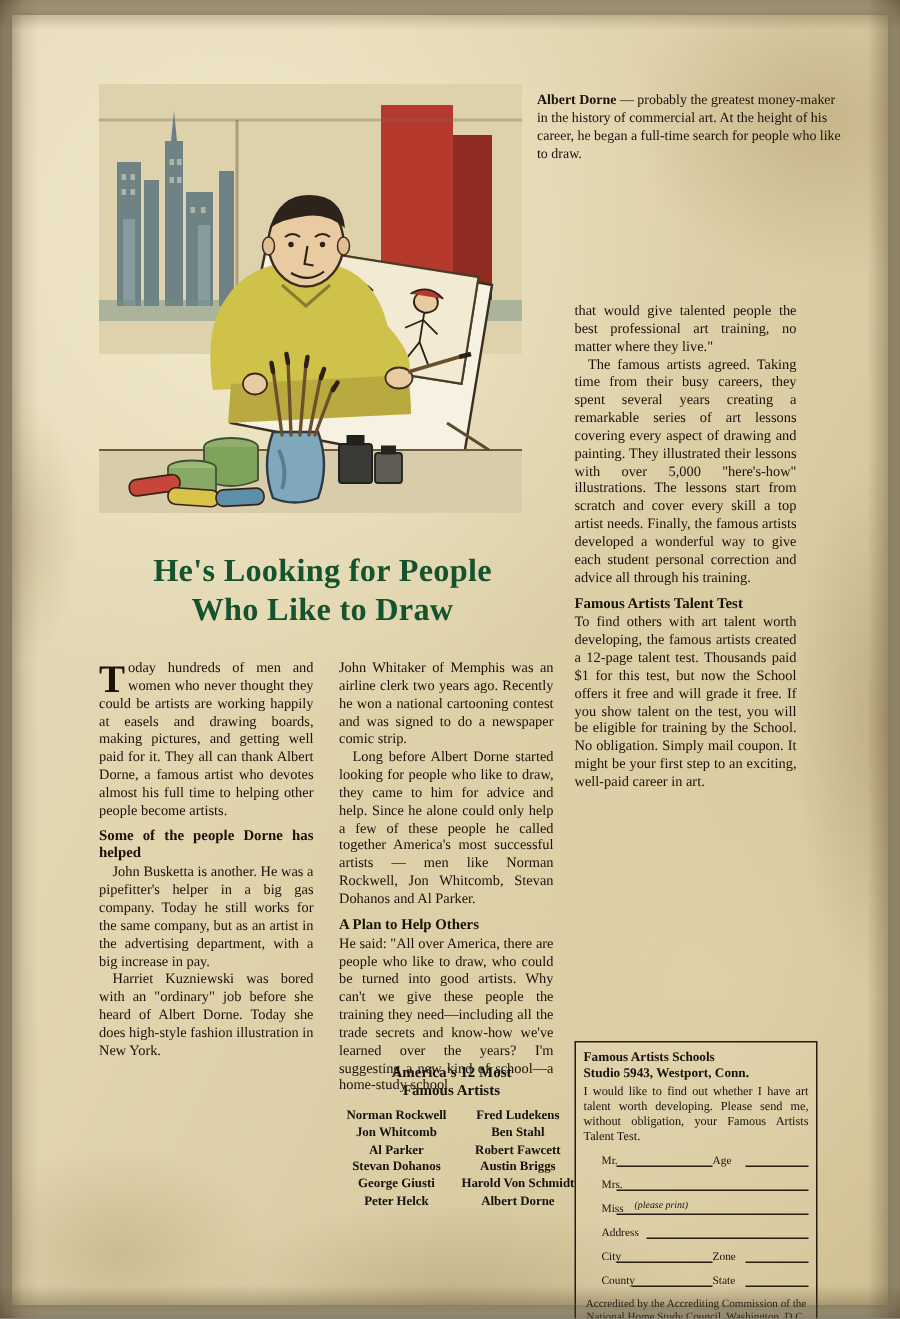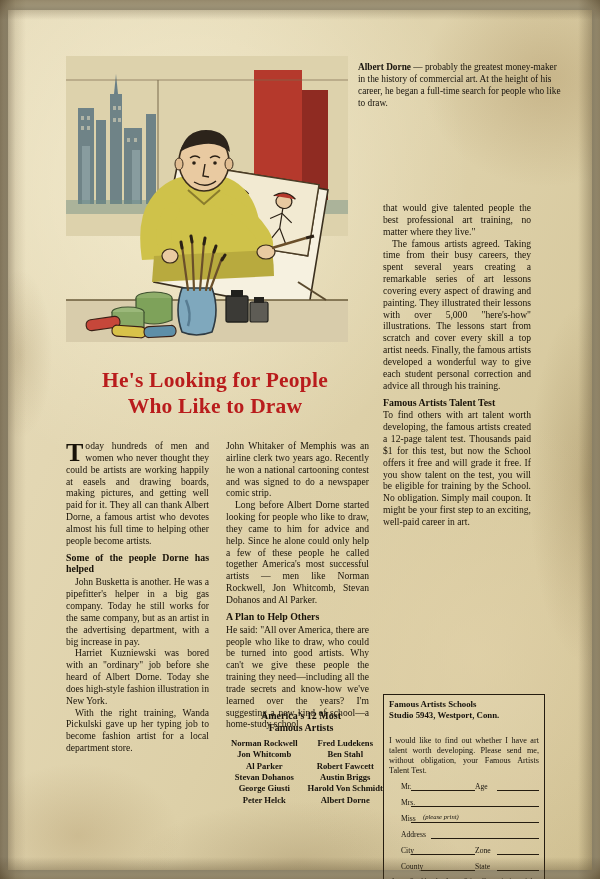--- a/index.html
+++ b/index.html
@@ -93,21 +93,21 @@
   
   .headline {
     position: absolute;
     left: 42px; top: 345px;
     width: 290px;
     text-align: center;
     font-family: "Liberation Serif", serif;
     font-weight: bold;
     font-size: 21.5px;
     line-height: 1.22;
-    color: #b91c1c;
+    color: #14532d;
     letter-spacing: 0.2px;
   }
 
   
   .col {
     position: absolute;
     font-size: 9.6px;
     line-height: 1.235;
     color: #181208;
     text-align: justify;
@@ -168,21 +168,21 @@
     background: rgba(255,250,230,0.10);
   }
   .coupon .cname {
     font-weight: bold;
     font-size: 8.8px;
     line-height: 1.22;
   }
   .coupon .cbody {
     font-size: 8.2px;
     line-height: 1.2;
-    margin-top: 16px;
+    margin-top: 3px;
     text-align: justify;
   }
   .fline {
     font-size: 7.6px;
     margin-top: 5px;
     position: relative;
     height: 11px;
   }
   .fline .lbl { position: absolute; left: 12px; top: 1px; }
   .fline .lbl2 { position: absolute; left: 86px; top: 1px; }
@@ -363,21 +363,20 @@
     <div class="headline">
       <div>He's Looking for People</div>
       <div>Who Like to Draw</div>
     </div>
 
     <div class="col" id="col1">
       <p class="noind dropcap">Today hundreds of men and women who never thought they could be artists are working happily at easels and drawing boards, making pictures, and getting well paid for it. They all can thank Albert Dorne, a famous artist who devotes almost his full time to helping other people become artists.</p>
       <h4>Some of the people Dorne has helped</h4>
       <p>John Busketta is another. He was a pipefitter's helper in a big gas company. Today he still works for the same company, but as an artist in the advertising department, with a big increase in pay.</p>
       <p>Harriet Kuzniewski was bored with an "ordinary" job before she heard of Albert Dorne. Today she does high-style fashion illustration in New York.</p>
-      <p>With the right training, Wanda Pickulski gave up her typing job to become fashion artist for a local department store.</p>
     </div>
 
     <div class="col" id="col2">
       <p class="noind">John Whitaker of Memphis was an airline clerk two years ago. Recently he won a national cartooning contest and was signed to do a newspaper comic strip.</p>
       <p>Long before Albert Dorne started looking for people who like to draw, they came to him for advice and help. Since he alone could only help a few of these people he called together America's most successful artists — men like Norman Rockwell, Jon Whitcomb, Stevan Dohanos and Al Parker.</p>
       <h4>A Plan to Help Others</h4>
       <p class="noind">He said: "All over America, there are people who like to draw, who could be turned into good artists. Why can't we give these people the training they need—including all the trade secrets and know-how we've learned over the years? I'm suggesting a new kind of school—a home-study school</p>
     </div>
 
     <div class="col" id="col3">

